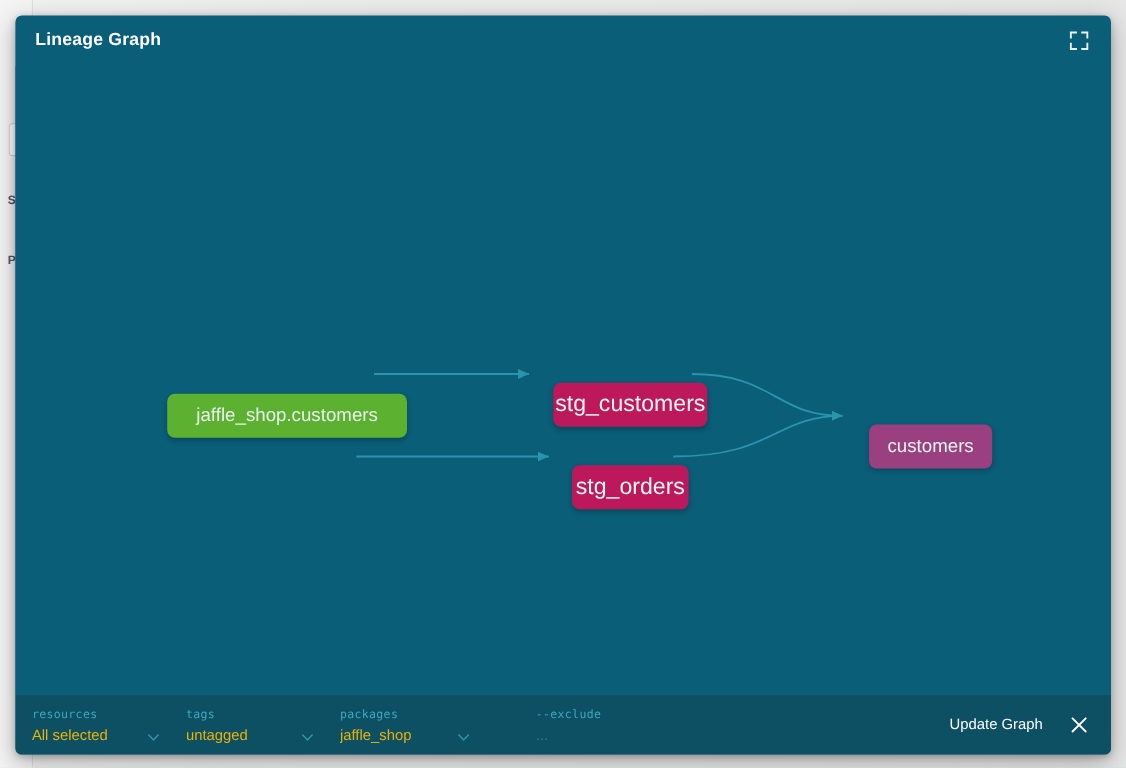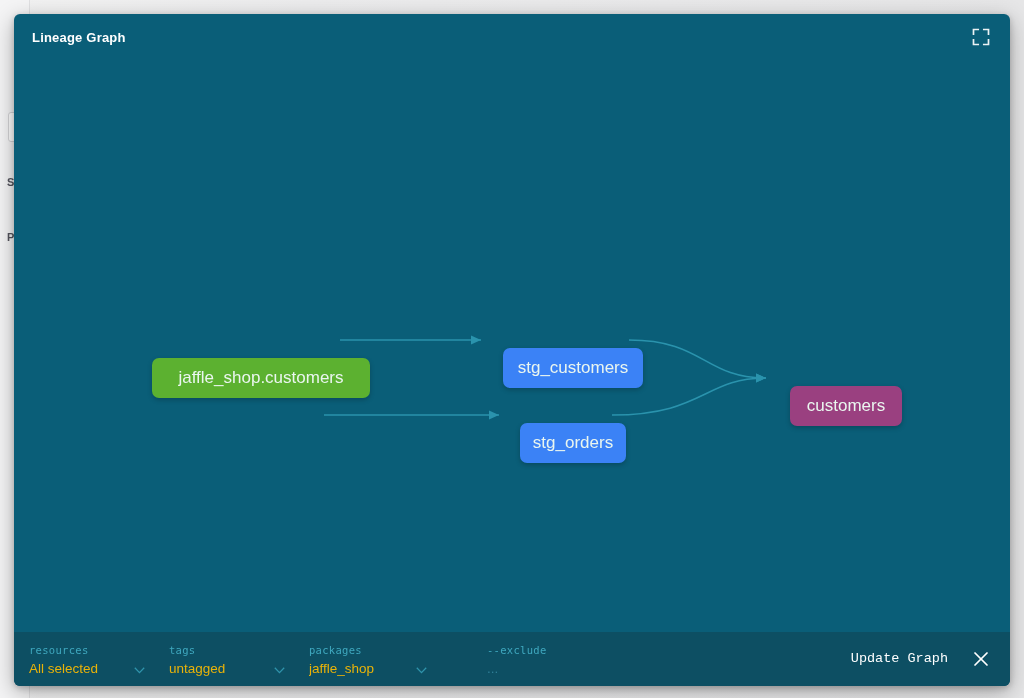--- a/index.html
+++ b/index.html
@@ -65,21 +65,21 @@
   #modal-header {
     height: 46px;
     flex: 0 0 46px;
     display: flex;
     align-items: center;
     justify-content: space-between;
     padding: 0 18px 0 18px;
   }
 
   #modal-title {
-    font-size: 13px;
+    font-size: 16px;
     font-weight: bold;
     color: #ffffff;
     letter-spacing: 0.2px;
   }
 
   #collapse-btn {
     width: 22px; height: 22px;
     display: block;
     cursor: pointer;
     opacity: 0.92;
@@ -112,23 +112,23 @@
   }
 
   .node-source {
     background: #5cb130;
     height: 40px;
     font-size: 17px;
     padding: 0 14px;
   }
 
   .node-staging {
-    background: #3b82f6;
+    background: #be185d;
     height: 40px;
-    font-size: 17px;
+    font-size: 21px;
     padding: 0 14px;
   }
 
   .node-model {
     background: #9a4080;
     height: 40px;
     font-size: 17px;
     padding: 0 16px;
   }
 
@@ -190,21 +190,21 @@
     gap: 22px;
     padding-bottom: 1px;
   }
 
   #update-graph-btn {
     font-size: 13.5px;
     color: #ffffff;
     background: transparent;
     border: none;
     cursor: pointer;
-    font-family: Liberation Mono, monospace;
+    font-family: Liberation Sans, sans-serif;
     padding: 4px 2px;
     white-space: nowrap;
   }
 
   #close-btn {
     width: 18px; height: 18px;
     cursor: pointer;
     margin-right: 4px;
   }
 </style>

